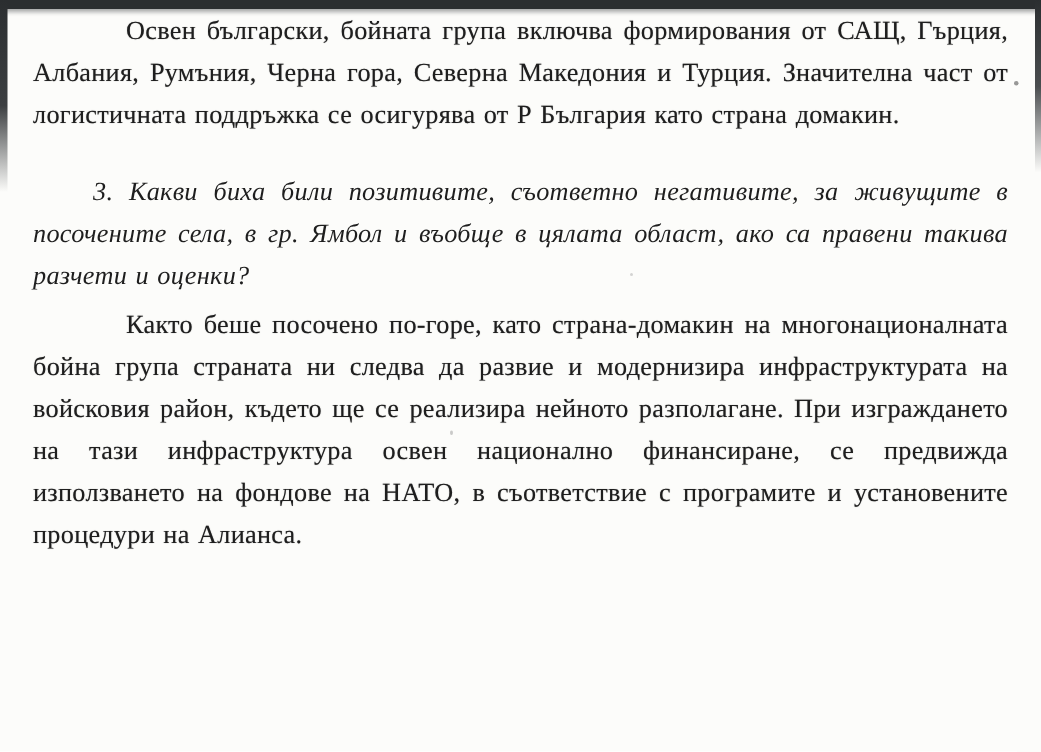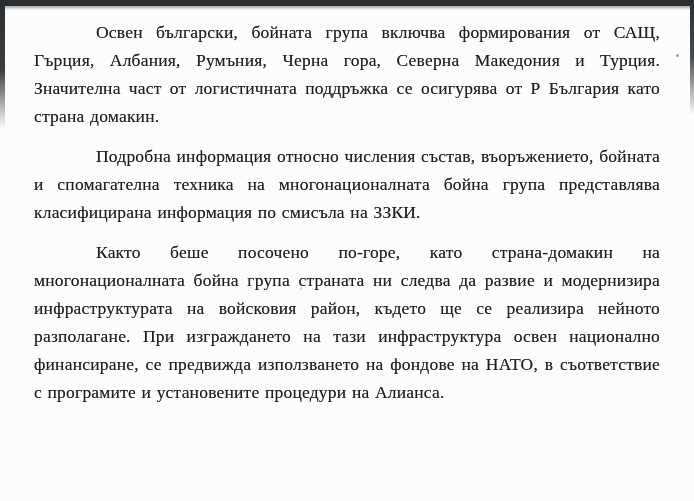--- a/index.html
+++ b/index.html
@@ -44,21 +44,21 @@
     top: 6px;
     font-family: "Liberation Serif", "DejaVu Serif", serif;
     font-size: 17.5px;
     line-height: 28px;
     color: #1e1e1e;
     text-align: justify;
     letter-spacing: 0.2px;
     word-spacing: 1px;
   }
   .para {
-    margin: 12px;
+    margin: 0;
     text-indent: 62px;
     text-shadow: 0 0 0.6px rgba(30,30,30,0.55); 
   }
   .para.p2 { margin-top: 2px; }
   .para.question {
     margin-top: 23px;
     font-style: italic;
     text-indent: 40px;
     text-shadow: none;
   }
@@ -78,21 +78,21 @@
 <body>
 
 <div class="page">
 
   <div class="scan-bar-top"></div>
   <div class="scan-bar-left"></div>
   <div class="scan-bar-right"></div>
 
   <div class="text-block">
     <p class="para p1">Освен български, бойната група включва формирования от САЩ, Гърция, Албания, Румъния, Черна гора, Северна Македония и Турция. Значителна част от логистичната поддръжка се осигурява от Р България като страна домакин.</p>
-    <p class="para p2">Подробна информация относно числения състав, въоръжението, бойната и спомагателна техника на многонационалната бойна група представлява класифицирана информация по смисъла на ЗЗКИ.</p>
+    <p class="para question">3. Какви биха били позитивите, съответно негативите, за живущите в посочените села, в гр. Ямбол и въобще в цялата област, ако са правени такива разчети и оценки?</p>
     <p class="para p5">Както беше посочено по-горе, като страна-домакин на многонационалната бойна група страната ни следва да развие и модернизира инфраструктурата на войсковия район, където ще се реализира нейното разполагане. При изграждането на тази инфраструктура освен национално финансиране, се предвижда използването на фондове на НАТО, в съответствие с програмите и установените процедури на Алианса.</p>
   </div>
 
   <div class="speck s1"></div>
   <div class="speck s2"></div>
   <div class="speck s3"></div>
 
 </div>
 
 </body></html>

